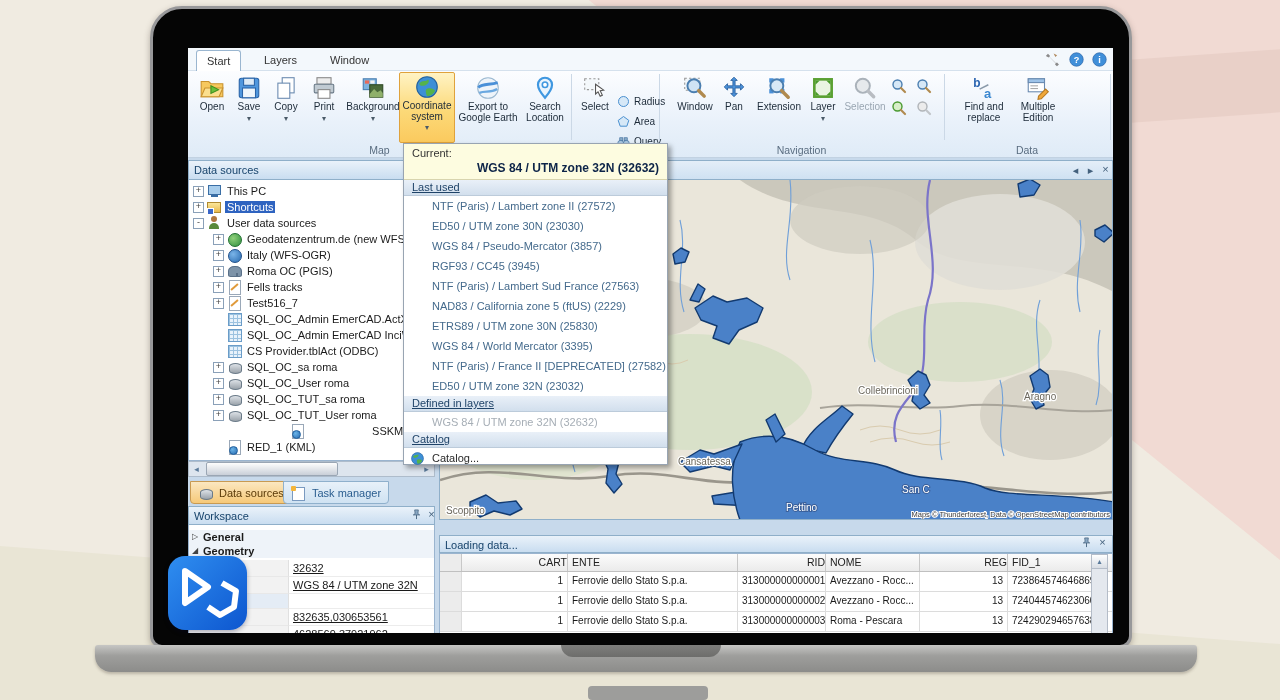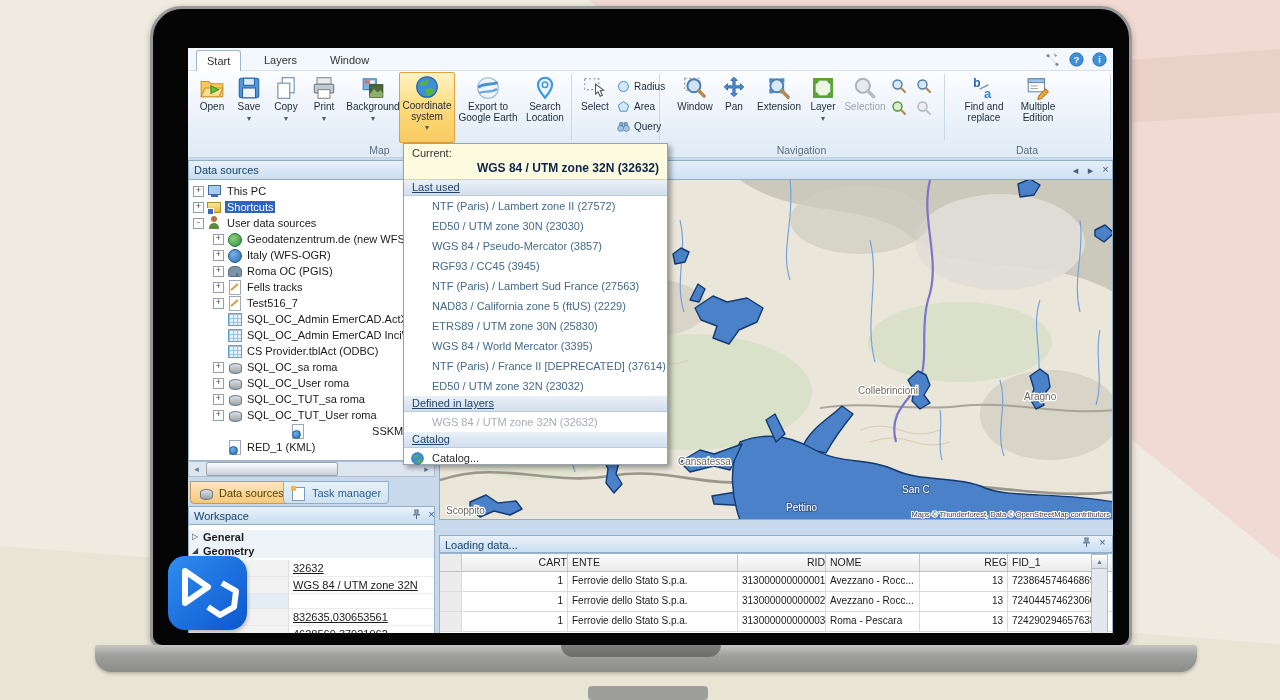--- a/index.html
+++ b/index.html
@@ -36,21 +36,21 @@
   .ribbon{left:0;top:23px;width:925px;height:87px;
     background:linear-gradient(#fcfdff,#e9f1fa 60%,#dfebf7);border-bottom:1px solid #c2d2e2;}
   .rsep{position:absolute;top:26px;height:66px;width:1px;background:#cbd8e6;}
   .rlabel{position:absolute;top:96px;height:13px;font-size:10.5px;color:#5a6d80;text-align:center;}
   .rbtn{position:absolute;top:26px;height:67px;display:flex;flex-direction:column;align-items:center;
     padding-top:1px;box-sizing:border-box;}
   .rbtn .lbl{font-size:10px;line-height:10.5px;text-align:center;color:#1c2a38;margin-top:1px;white-space:pre-line;}
   .rbtn .drop{font-size:8px;color:#4a5a68;line-height:8px;margin-top:2px;}
   .rbtn.hl{background:linear-gradient(#fff3c4,#fcd978 55%,#fbca5e);border:1px solid #dfa23c;border-radius:2px;top:24px;height:71px;}
   .rbtn.dis .lbl{color:#9aa6b2;}
-  .sbtn{position:absolute;display:flex;align-items:center;gap:3px;font-size:10px;color:#1c2a38;height:17px;}
+  .sbtn{position:absolute;display:flex;align-items:center;gap:3px;font-size:10px;color:#1c2a38;height:17px;margin-top:15px;}
   .zic{position:absolute;width:17px;height:17px;}
   
   .ptitle{background:linear-gradient(#eaf2fa,#c9ddf0);border:1px solid #8fafc9;color:#17436b;
     line-height:18px;padding:0 5px;font-size:11px;}
   .pbtn{position:absolute;top:3px;width:13px;height:13px;color:#44617d;font-size:11px;line-height:13px;text-align:center;}
   
   .tree{background:#fff;border:1px solid #9ab4cf;border-top:none;overflow:hidden;}
   .trow{display:flex;align-items:center;height:16px;white-space:nowrap;}
   .tg{width:9px;height:9px;border:1px solid #8aa0b8;background:#fff;color:#444;font-size:9px;
     line-height:7px;text-align:center;margin-right:3px;flex:0 0 9px;}
@@ -691,21 +691,21 @@
         <div>
 
         <div class="m-item">NTF (Paris) / Lambert zone II (27572)</div>
             <div class="m-item">ED50 / UTM zone 30N (23030)</div>
             <div class="m-item">WGS 84 / Pseudo-Mercator (3857)</div>
             <div class="m-item">RGF93 / CC45 (3945)</div>
             <div class="m-item">NTF (Paris) / Lambert Sud France (27563)</div>
             <div class="m-item">NAD83 / California zone 5 (ftUS) (2229)</div>
             <div class="m-item">ETRS89 / UTM zone 30N (25830)</div>
             <div class="m-item">WGS 84 / World Mercator (3395)</div>
-            <div class="m-item">NTF (Paris) / France II [DEPRECATED] (37614)</div>
+            <div class="m-item">NTF (Paris) / France II [DEPRECATED] (27582)</div>
             <div class="m-item">ED50 / UTM zone 32N (23032)</div>
           </div>
         <div class="m-sec">Defined in layers</div>
         <div class="m-item dis">WGS 84 / UTM zone 32N (32632)</div>
         <div class="m-sec">Catalog</div>
         <div class="m-cat">
           <svg width="15" height="15">
               <use href="#s-globe" width="15" height="15"></use>
             </svg>
           <span>Catalog...</span>

